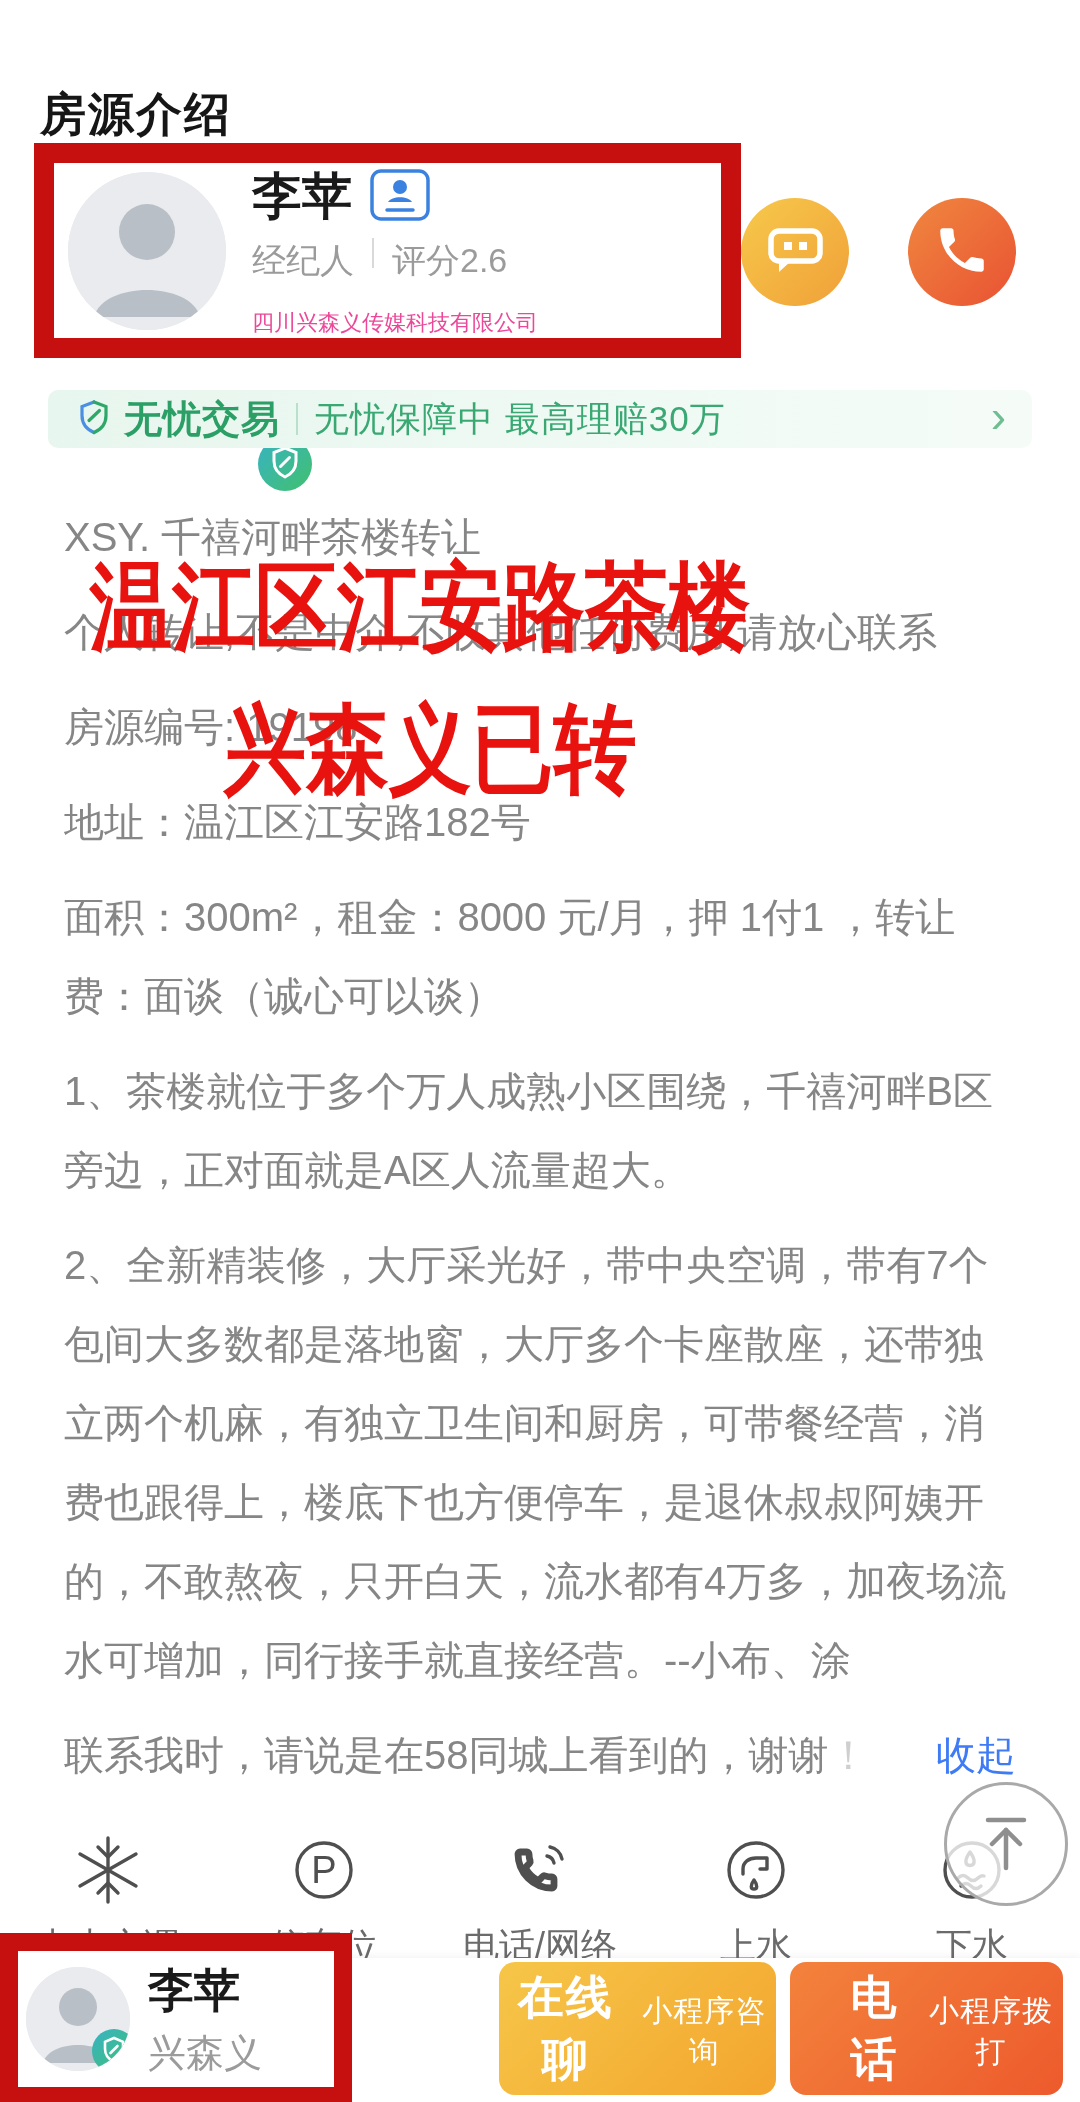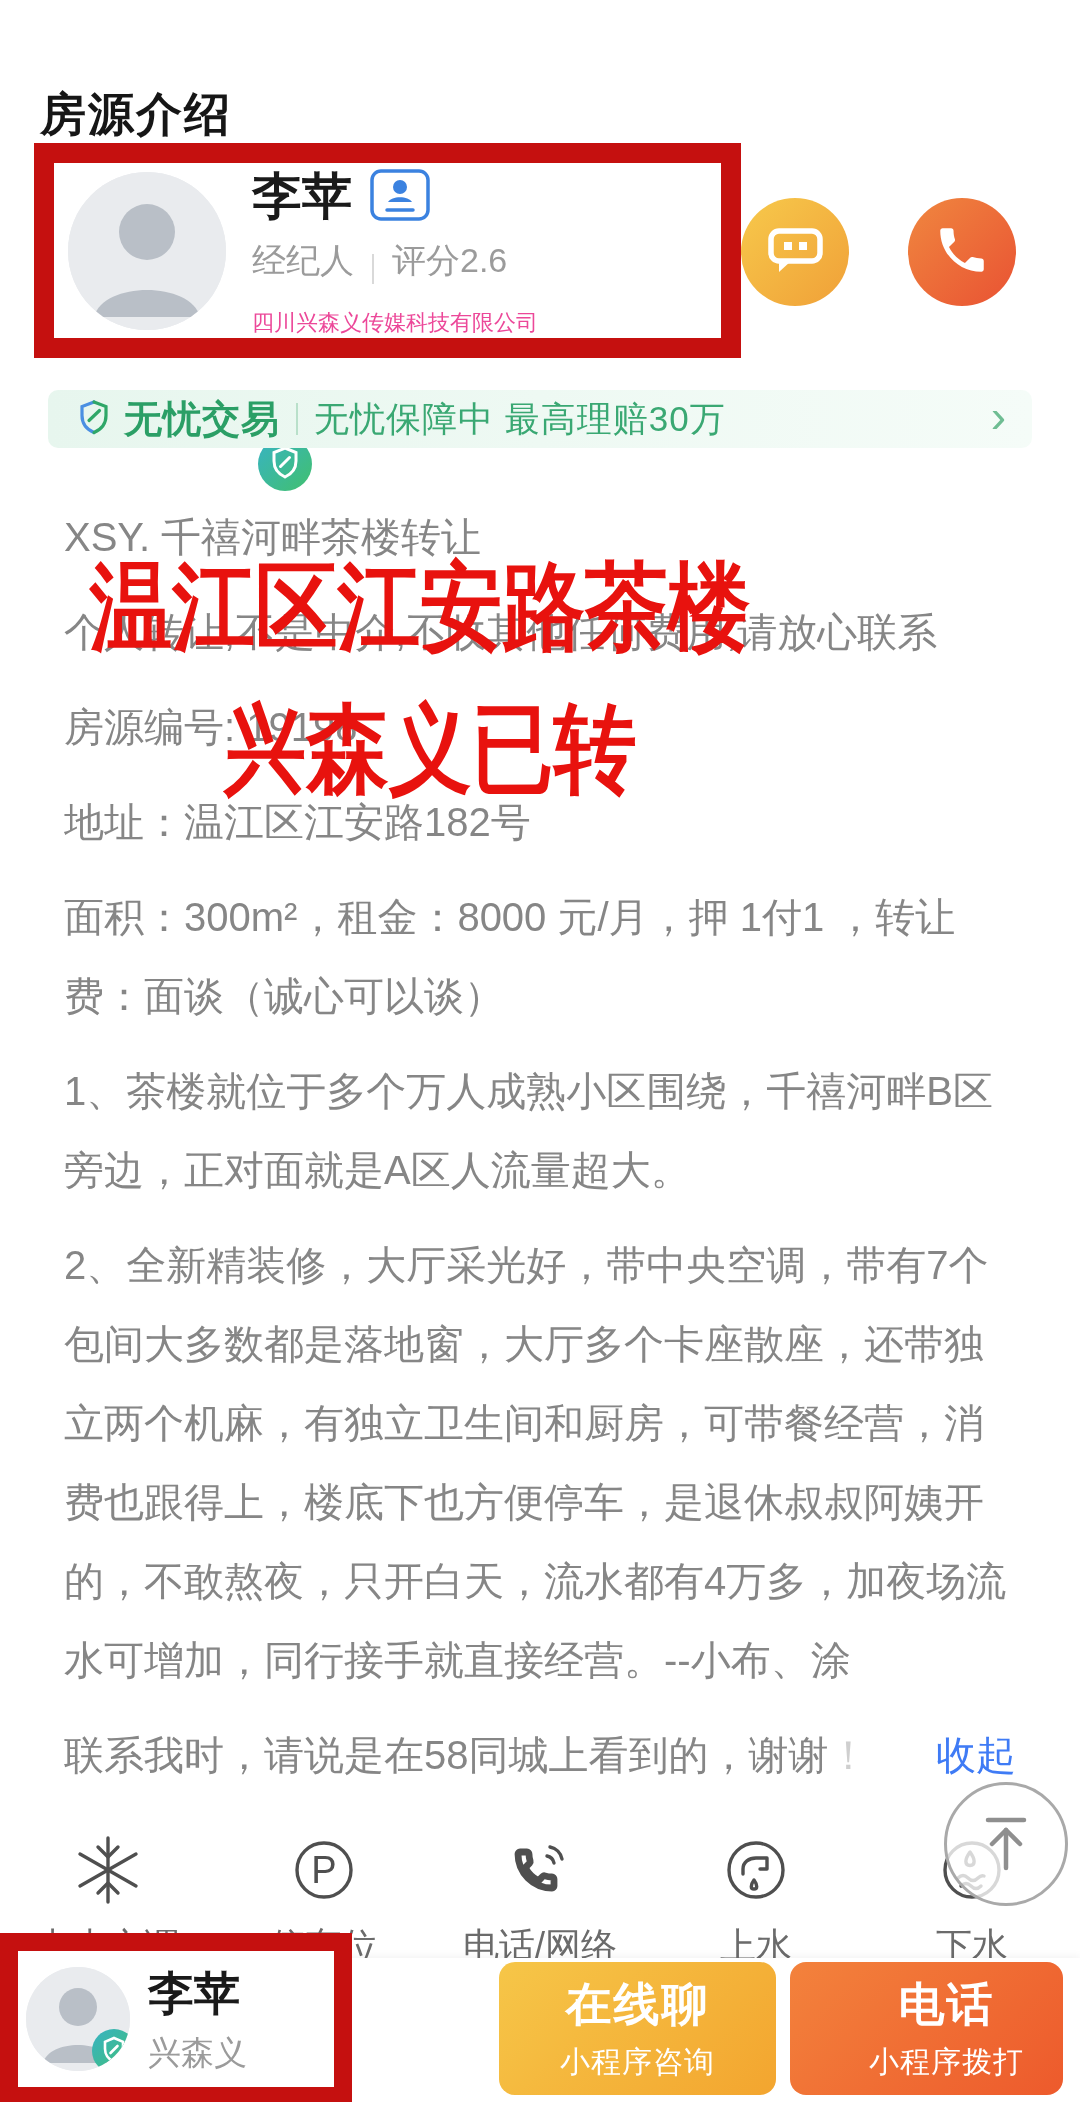--- a/index.html
+++ b/index.html
@@ -13,21 +13,21 @@
   .agent-box { position:absolute; left:34px; top:143px; width:707px; height:215px;
     border:20px solid #c5100f; background:#fff; display:flex; align-items:center; padding-left:14px; }
   .avatar { border-radius:50%; overflow:hidden; background:#e9ebee; position:relative; flex:none; }
   .avatar-lg { width:158px; height:158px; }
   .verified-badge { position:absolute; border-radius:50%;
     background:linear-gradient(135deg,#38b3c4,#41c06e); display:flex; align-items:center; justify-content:center; }
   .badge-lg { width:54px; height:54px; left:204px; top:274px; }
   .agent-info { margin-left:26px; min-width:0; }
   .name-row { display:flex; align-items:center; gap:18px; }
   .agent-name { font-size:50px; font-weight:700; color:#1a1a1a; }
-  .role-row { margin-top:8px; display:flex; align-items:flex-end; font-size:34px; color:#9b9b9b; }
+  .role-row { margin-top:8px; display:flex; align-items:flex-start; font-size:34px; color:#9b9b9b; }
   .role-divider { width:2px; height:30px; background:#d9d9d9; margin:0 18px; }
   .agent-company { margin-top:24px; font-size:22px; color:#ec4899; white-space:nowrap; }
 
   
   .fab { position:absolute; width:108px; height:108px; border-radius:50%; display:flex; align-items:center; justify-content:center; }
   .fab-chat { left:741px; top:198px; background:linear-gradient(135deg,#f7c94b,#f0a038); }
   .fab-phone { left:908px; top:198px; background:linear-gradient(135deg,#f0873f,#e95233); }
 
   
   .assurance { position:absolute; left:48px; top:390px; width:984px; height:58px; border-radius:10px;
@@ -65,24 +65,24 @@
 
   
   .bottom-bar { position:absolute; left:0; top:1958px; width:1080px; height:144px; background:#fff;
     box-shadow:0 -2px 8px rgba(0,0,0,0.05); z-index:7; }
   .bottom-agent-box { position:absolute; left:0px; top:1933px; width:352px; height:172px;
     border:18px solid #c5100f; background:#fff; z-index:8; display:flex; align-items:center; padding-left:8px; }
   .avatar-sm { width:104px; height:104px; }
   .badge-sm { width:44px; height:44px; left:66px; top:62px; }
   .bottom-agent-meta { margin-left:18px; }
   .bottom-agent-name { font-size:46px; font-weight:700; color:#1a1a1a; }
-  .bottom-agent-company { margin-top:6px; font-size:33px; color:#9b9b9b; }
+  .bottom-agent-company { margin-top:6px; font-size:38px; color:#9b9b9b; }
 
   .bar-btn { position:absolute; top:1962px; height:133px; border-radius:16px; z-index:9; border:none; cursor:pointer;
-    display:flex; flex-direction:column; align-items:center; justify-content:center; color:#fff; }
+    display:flex; flex-direction:row; align-items:center; justify-content:center; color:#fff; }
   .btn-chat { left:499px; width:277px; background:linear-gradient(135deg,#f6c648,#f3a52f); }
   .btn-call { left:790px; width:273px; background:linear-gradient(135deg,#f3823c,#ed5a2c);padding-left:40px; }
   .btn-title { font-size:46px; font-weight:700; letter-spacing:2px; }
   .btn-sub { font-size:30px; margin-top:6px; letter-spacing:1px; }
 </style>
 </head>
 <body>
 
 <div class="page">
 

